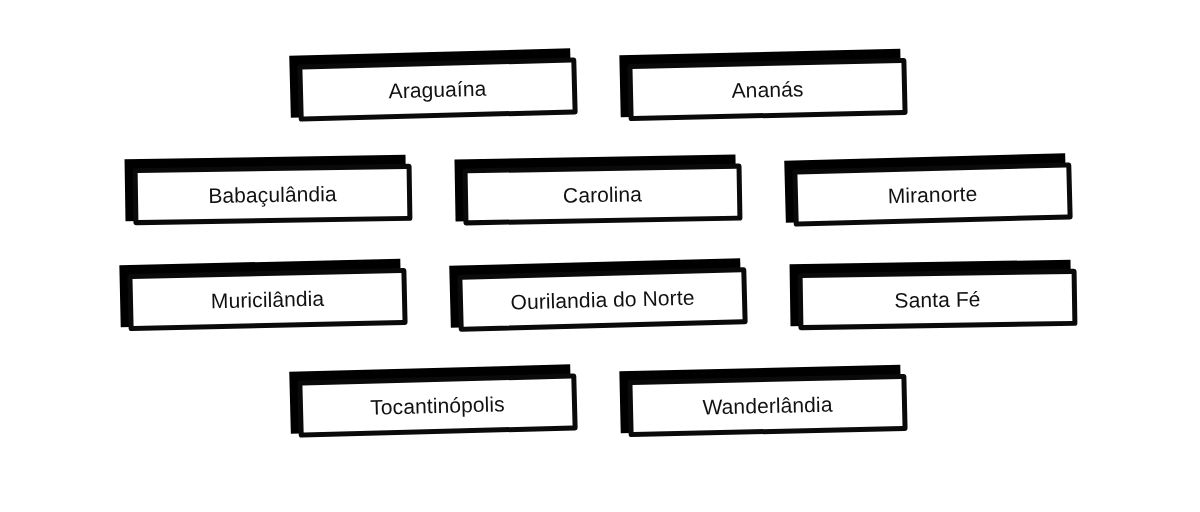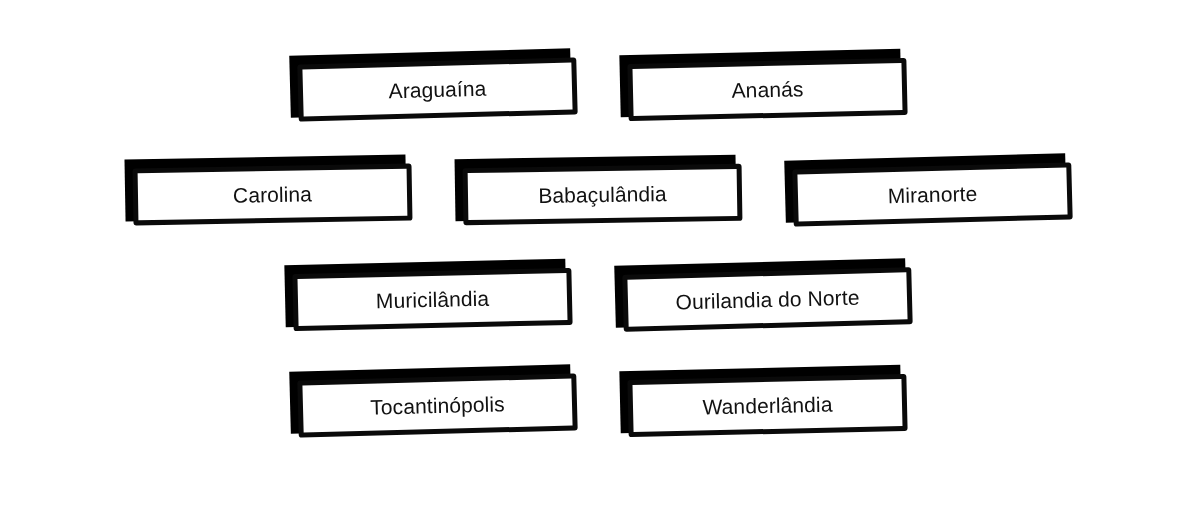--- a/index.html
+++ b/index.html
@@ -122,30 +122,30 @@
       </div>
       <div class="node j3">
         <div class="slab"></div>
         <div class="face">
           <span class="label">Ananás</span>
         </div>
       </div>
     </div>
 
     <div class="row row-2">
+      <div class="node j2">
+        <div class="slab"></div>
+        <div class="face">
+          <span class="label">Babaçulândia</span>
+        </div>
+      </div>
       <div class="node j4">
         <div class="slab"></div>
         <div class="face">
           <span class="label">Carolina</span>
-        </div>
-      </div>
-      <div class="node j2">
-        <div class="slab"></div>
-        <div class="face">
-          <span class="label">Babaçulândia</span>
         </div>
       </div>
       <div class="node j1">
         <div class="slab"></div>
         <div class="face">
           <span class="label">Miranorte</span>
         </div>
       </div>
     </div>
 
@@ -155,20 +155,26 @@
         <div class="face">
           <span class="label">Muricilândia</span>
         </div>
       </div>
       <div class="node j1 wide">
         <div class="slab"></div>
         <div class="face">
           <span class="label">Ourilandia do Norte</span>
         </div>
       </div>
+      <div class="node j2">
+        <div class="slab"></div>
+        <div class="face">
+          <span class="label">Santa Fé</span>
+        </div>
+      </div>
     </div>
 
     <div class="row row-4">
       <div class="node j1">
         <div class="slab"></div>
         <div class="face">
           <span class="label">Tocantinópolis</span>
         </div>
       </div>
       <div class="node j3">

